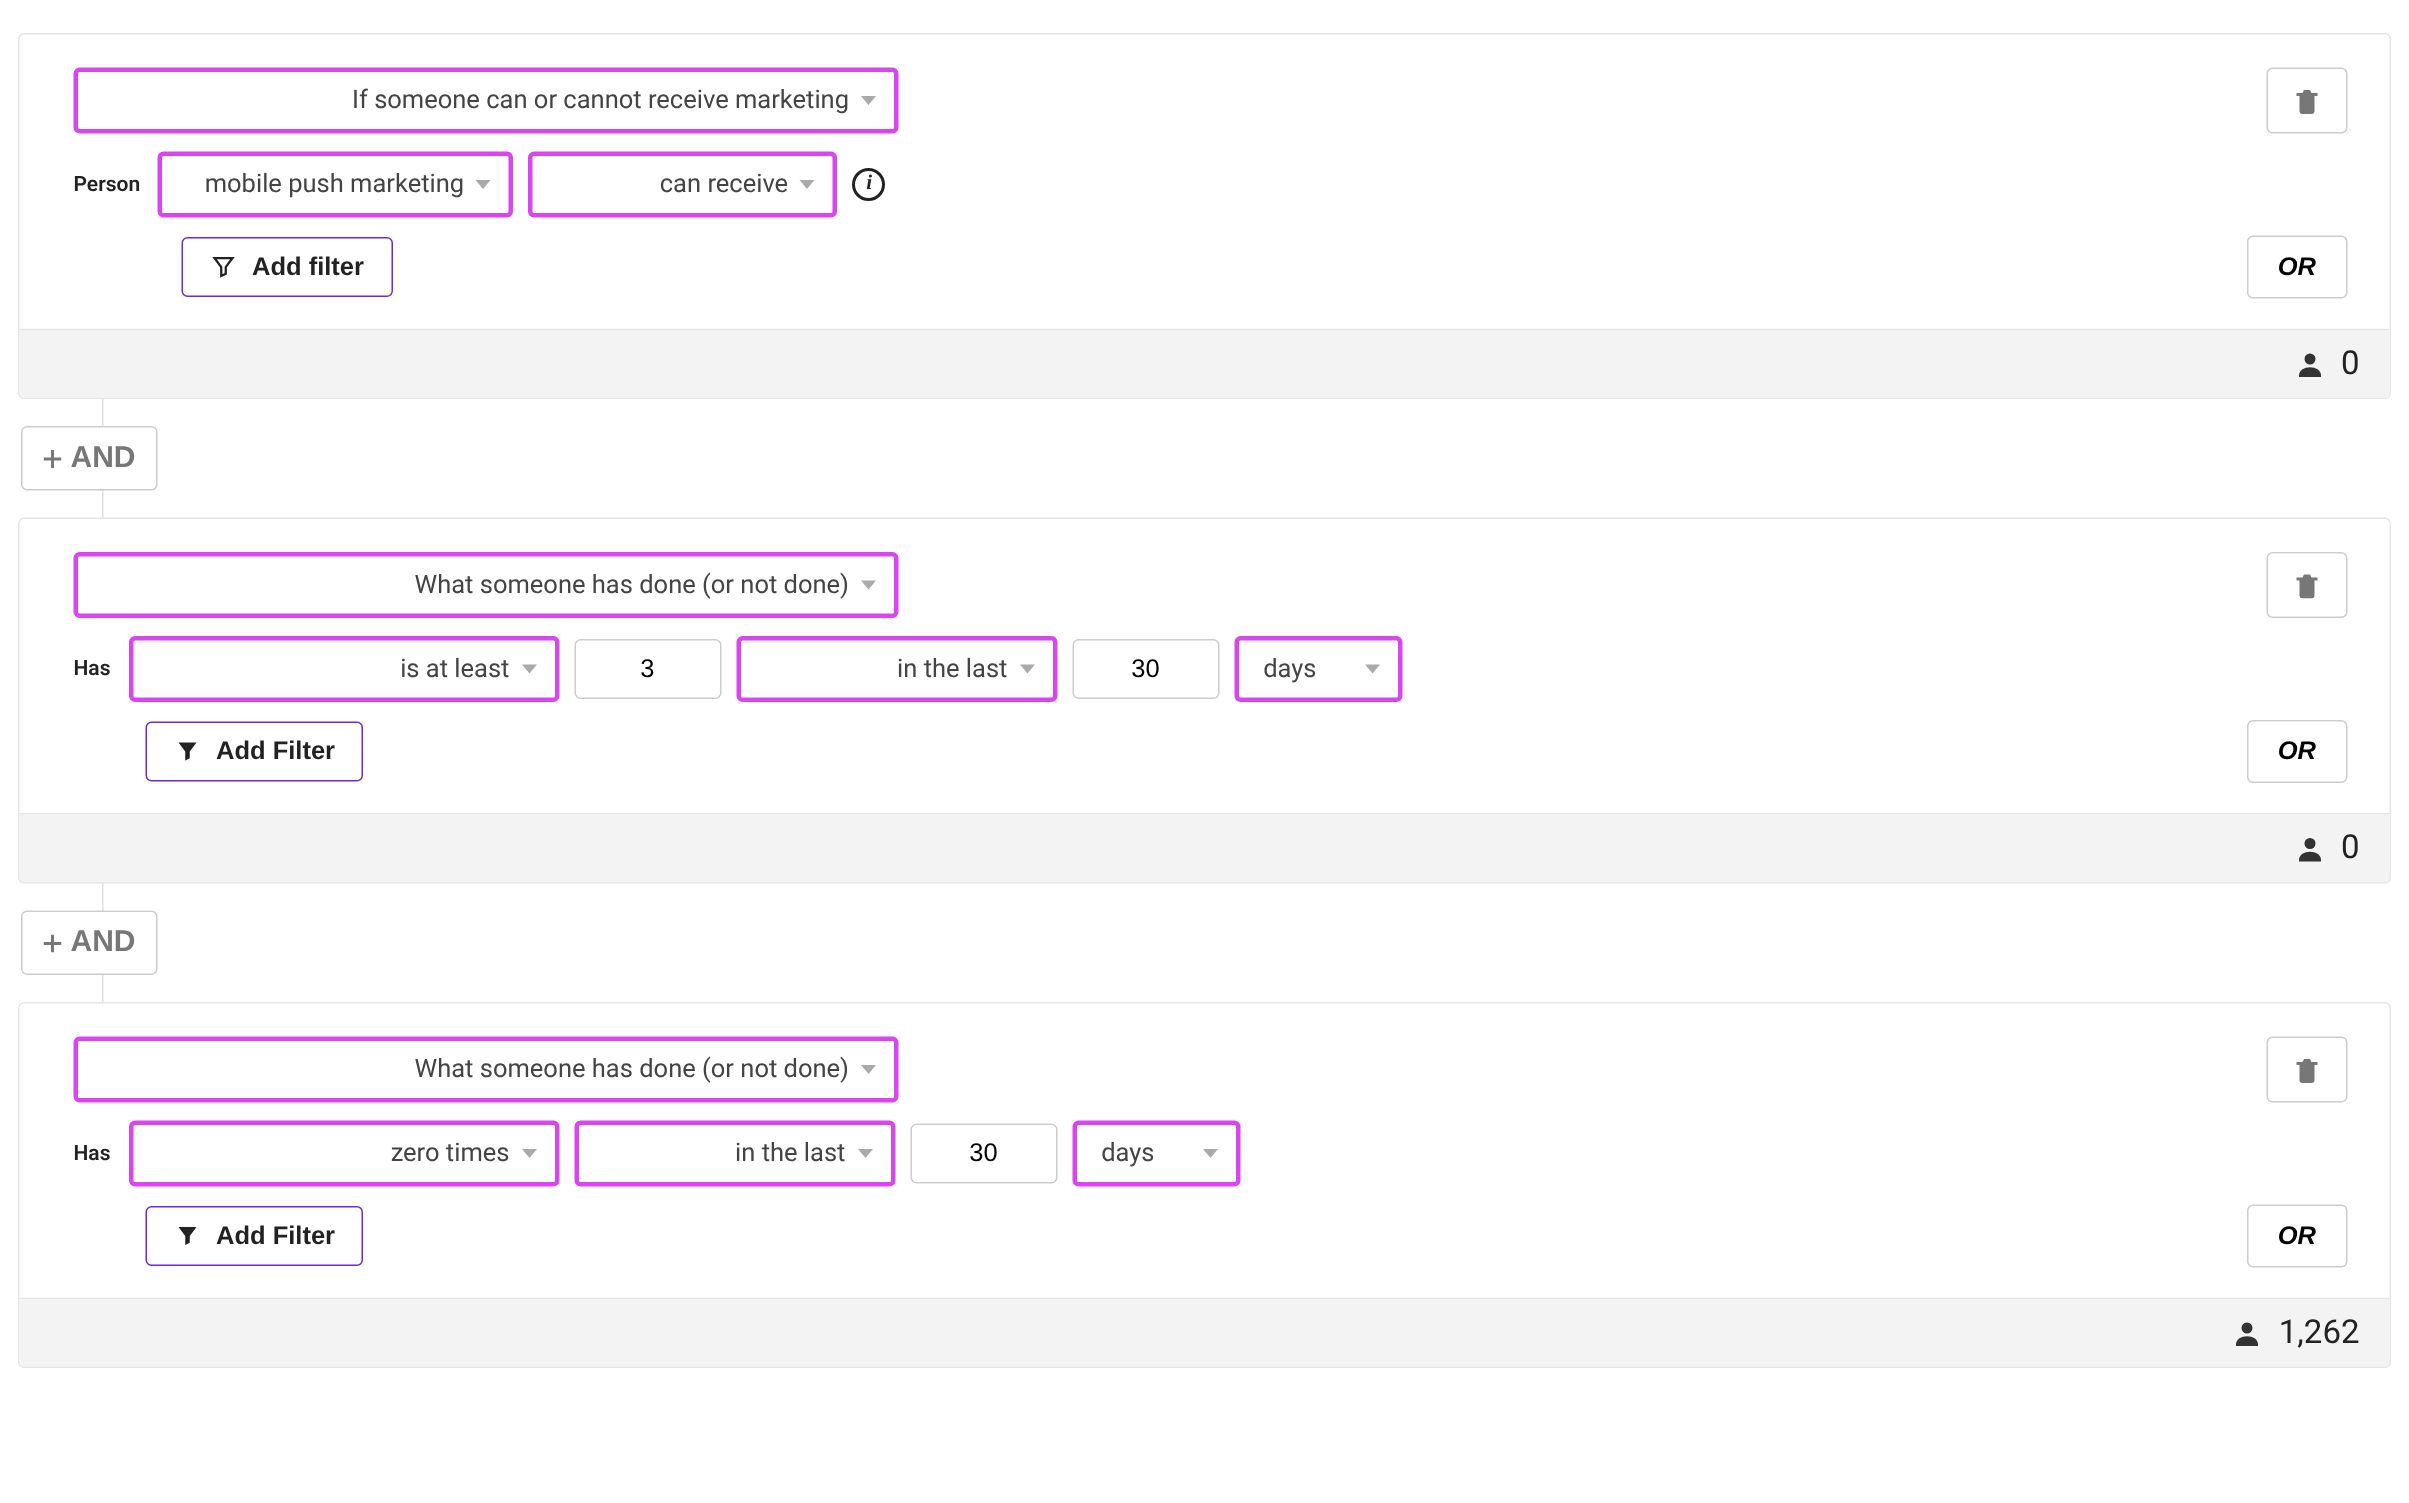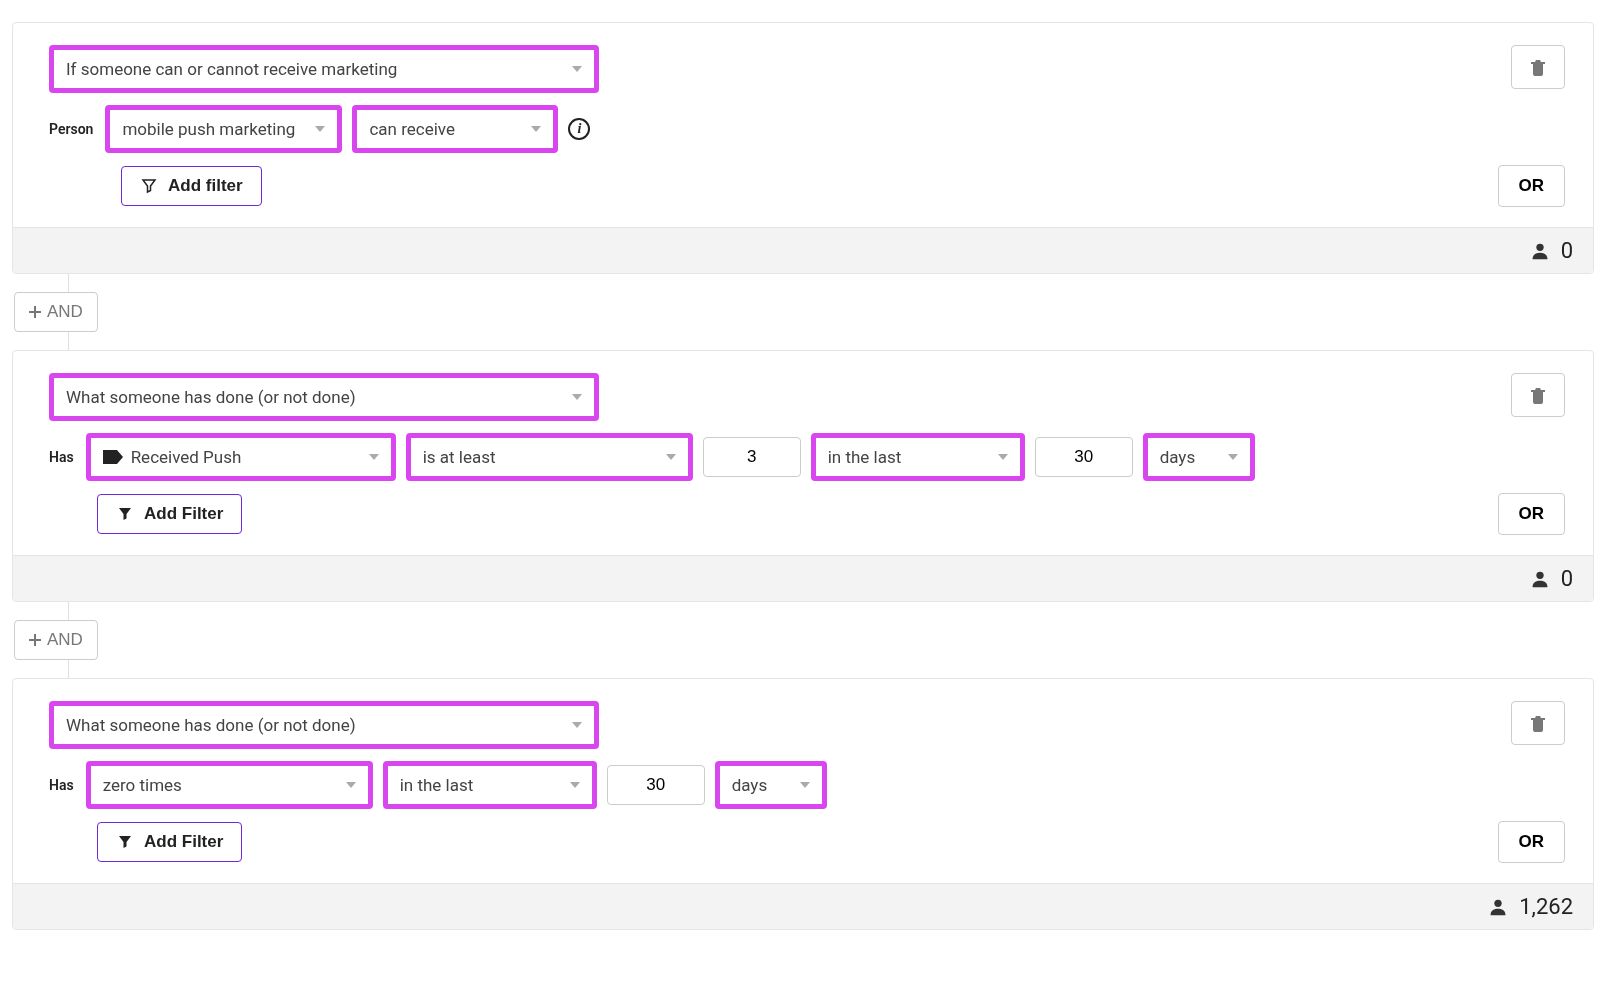--- a/index.html
+++ b/index.html
@@ -28,22 +28,22 @@
   .row.last { margin-bottom: 0; }
   .label {
     font-weight: 600;
     font-size: 14px;
     margin-right: 2px;
     white-space: nowrap;
   }
   .select {
     display: flex;
     align-items: center;
-    justify-content: space-between;
-    border: 5px solid #d946ef;
+    justify-content: flex-end;
+    border: 3px solid #d946ef;
     border-radius: 4px;
     padding: 9px 12px;
     background: #fff;
     font-size: 17px;
     color: #444;
     cursor: pointer;
     white-space: nowrap;
   }
   .select.w-lg { width: 550px; }
   .select.wide { width: 310px; }
@@ -103,22 +103,22 @@
     justify-content: flex-end;
     align-items: center;
     gap: 10px;
     border-radius: 0 0 4px 4px;
     font-size: 22px;
   }
   .and-btn {
     border: 1px solid #ccc;
     border-radius: 4px;
     padding: 9px 14px;
-    font-size: 17px;
-    font-weight: 400;
+    font-size: 20px;
+    font-weight: 700;
     color: #777;
     background: #fff;
     cursor: pointer;
     display: inline-flex;
     align-items: center;
     gap: 6px;
     margin: 18px 0 18px 2px;
   }
   .connector-wrap { position: relative; }
   .connector-wrap::before {
@@ -132,20 +132,21 @@
     z-index: -1;
   }
   .or-btn {
     border: 1px solid #ccc;
     border-radius: 4px;
     padding: 10px 20px;
     font-size: 17px;
     font-weight: 700;
     background: #fff;
     cursor: pointer;
+    font-style: italic;
   }
   svg { display: inline-block; vertical-align: middle; }
   .info-icon {
     display: inline-flex;
     align-items: center;
     justify-content: center;
     width: 22px; height: 22px;
     border: 2px solid #222;
     border-radius: 50%;
     font-weight: 700;
@@ -231,29 +232,20 @@
         </div>
       </div>
       <button class="trash-btn">
         <svg width="16" height="18" viewBox="0 0 16 18" fill="#777">
             <path d="M1 4h14v2H1zM3 6h10v10a2 2 0 0 1-2 2H5a2 2 0 0 1-2-2V6zm3-4h4l1 2H5l1-2z"></path>
           </svg>
       </button>
     </div>
     <div class="row">
       <span class="label">Has</span>
-      <div class="select wide">
-        <span class="select-value">
-          <svg width="20" height="14" viewBox="0 0 20 14" fill="#222">
-              <path d="M0 0h14l6 7-6 7H0z"></path>
-            </svg>
-          <span>Received Push</span>
-        </span>
-        <span class="caret"></span>
-      </div>
       <div class="select medium">
         <span>is at least</span>
         <span class="caret"></span>
       </div>
       <input class="input" value="3" style="">
       <div class="select time">
         <span>in the last</span>
         <span class="caret"></span>
       </div>
       <input class="input" value="30" style="">

